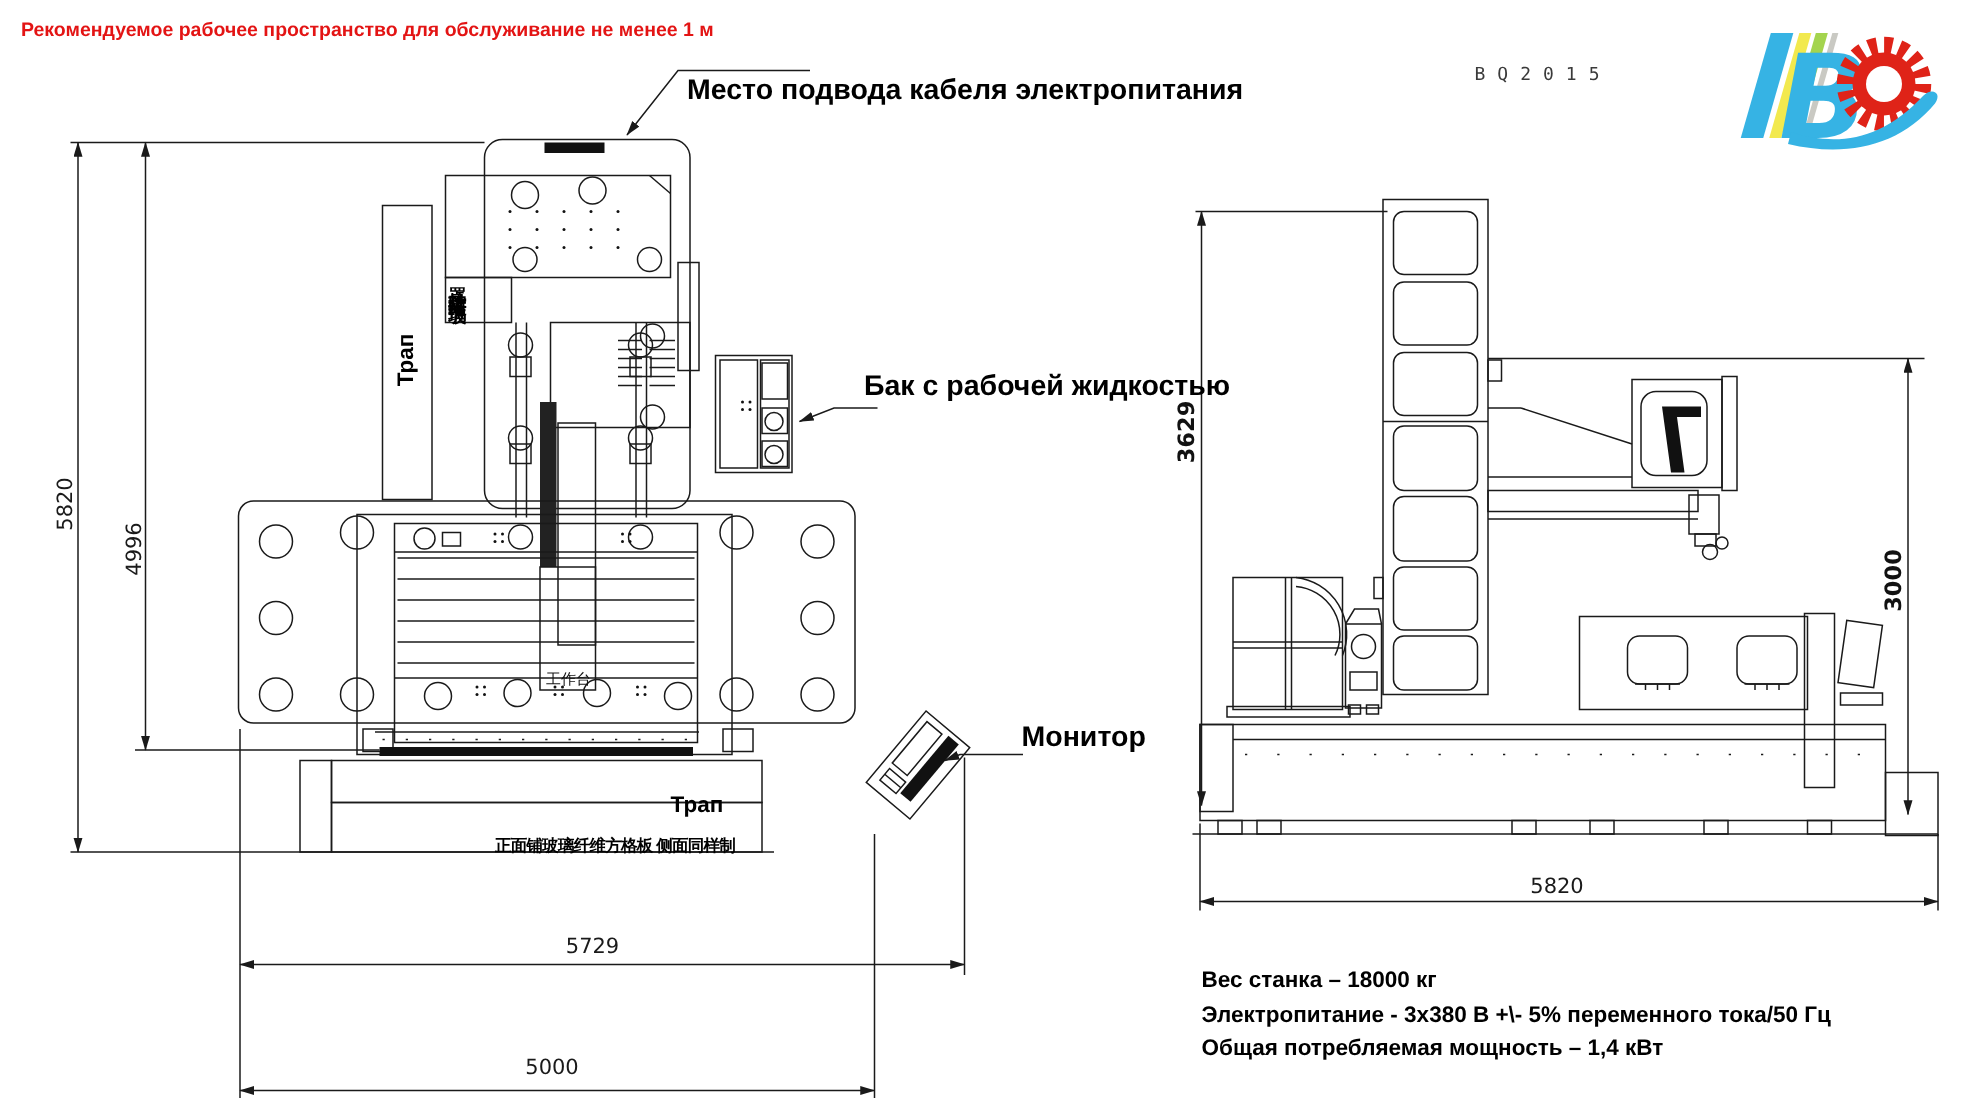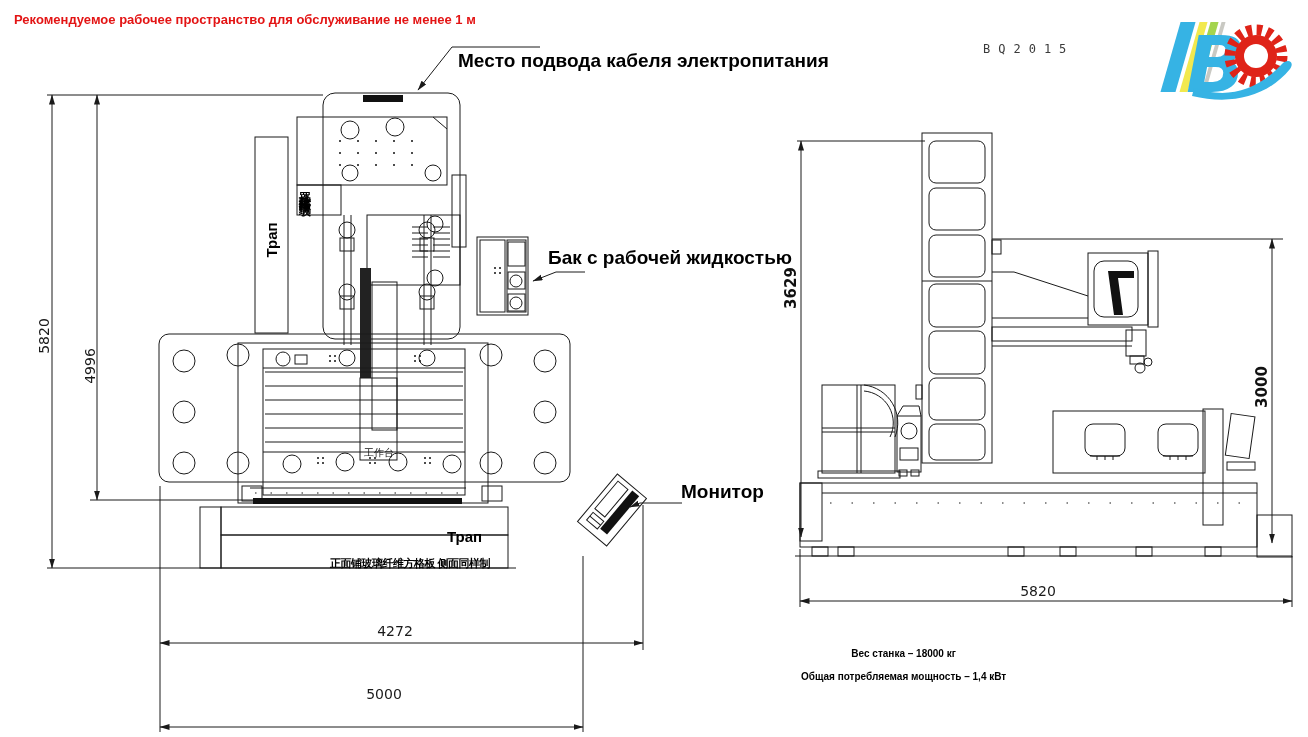--- a/index.html
+++ b/index.html
@@ -13,21 +13,21 @@
          letter-spacing:8px;color:#3a3a3a;}
   .dim{font-family:"DejaVu Sans", sans-serif;font-size:14px;color:#1a1a1a;}
   .dimb{font-family:"DejaVu Sans", sans-serif;font-size:15px;font-weight:bold;color:#111;}
   .hdim{transform:translate(-50%,-50%);}
   .vdim{transform:translate(-50%,-50%) rotate(-90deg);}
   .cn{font-size:10px;color:#111;}
   .cnbold{font-size:11px;font-weight:bold;letter-spacing:-0.5px;color:#000;}
   .cnvert{writing-mode:vertical-rl;text-orientation:upright;font-size:12px;font-weight:bold;
           letter-spacing:-2px;color:#000;}
   .trap{font-size:15px;font-weight:bold;color:#000;}
-  .specs{left:801px;top:643px;font-size:10px;font-weight:bold;line-height:22.5px;color:#000;text-align:center;}
+  .specs{left:801px;top:643px;font-size:15px;font-weight:bold;line-height:22.5px;color:#000;}
 </style>
 </head>
 <body>
 
 <div id="stage">
 
 <svg id="draw" width="1308" height="737" viewBox="0 0 1308 737">
   <defs>
     <marker id="arr" markerWidth="11" markerHeight="8" refX="9.5" refY="3" orient="auto-start-reverse" markerUnits="userSpaceOnUse">
       <path d="M0,0 L10,3 L0,6 Z" fill="#1a1a1a"></path>
@@ -326,37 +326,38 @@
       <circle cx="108" cy="46" r="12" fill="#ffffff" stroke="none"></circle>
     </g>
     <path d="M 46,78 C 76,88 106,84 134,54 C 140,48 147,52 142,59 C 118,88 82,95 44,86 Z" fill="#36b3e4" stroke="none"></path>
   </g>
 </svg>
 
 <div class="abs title">Рекомендуемое рабочее пространство для обслуживание не менее 1 м</div>
 <div class="abs model">BQ2015</div>
 
 <div class="abs lbl" style="left:458px;top:50px;">Место подвода кабеля электропитания</div>
-<div class="abs lbl" style="left:538px;top:247px;padding-left:10px;">Бак с рабочей жидкостью</div>
+<div class="abs lbl" style="left:566px;top:247px;padding-left:10px;">Бак с рабочей жидкостью</div>
 <div class="abs lbl" style="left:637px;top:481px;padding-left:44px;">Монитор</div>
 
 <div class="abs trap vdim" style="left:271px;top:240px;">Трап</div>
 <div class="abs trap" style="left:447px;top:528px;">Трап</div>
 
 <div class="abs cn" style="left:364px;top:446px;">工作台</div>
 <div class="abs cnvert" style="left:296px;top:194px;height:132px;">玻璃纤维防护罩</div>
 <div class="abs cnbold" style="left:330px;top:556px;">正面铺玻璃纤维方格板 侧面同样制</div>
 
 <div class="abs dim vdim" style="left:44px;top:336px;">5820</div>
 <div class="abs dim vdim" style="left:90px;top:366px;">4996</div>
-<div class="abs dim hdim" style="left:395px;top:631px;">4272</div>
-<div class="abs dim hdim" style="left:368px;top:694px;margin-left:16px;">5000</div>
+<div class="abs dim hdim" style="left:395px;top:631px;">5729</div>
+<div class="abs dim hdim" style="left:368px;top:712px;">5000</div>
 
 <div class="abs dimb vdim" style="left:791px;top:288px;">3629</div>
 <div class="abs dimb vdim" style="left:1262px;top:387px;">3000</div>
 <div class="abs dim hdim" style="left:1038px;top:591px;">5820</div>
 
 <div class="abs specs">
   <div>Вес станка – 18000 кг</div>
+  <div>Электропитание - 3х380 В +\- 5% переменного тока/50 Гц</div>
   <div>Общая потребляемая мощность – 1,4 кВт</div>
 </div>
 
 </div>
 
 </body></html>

